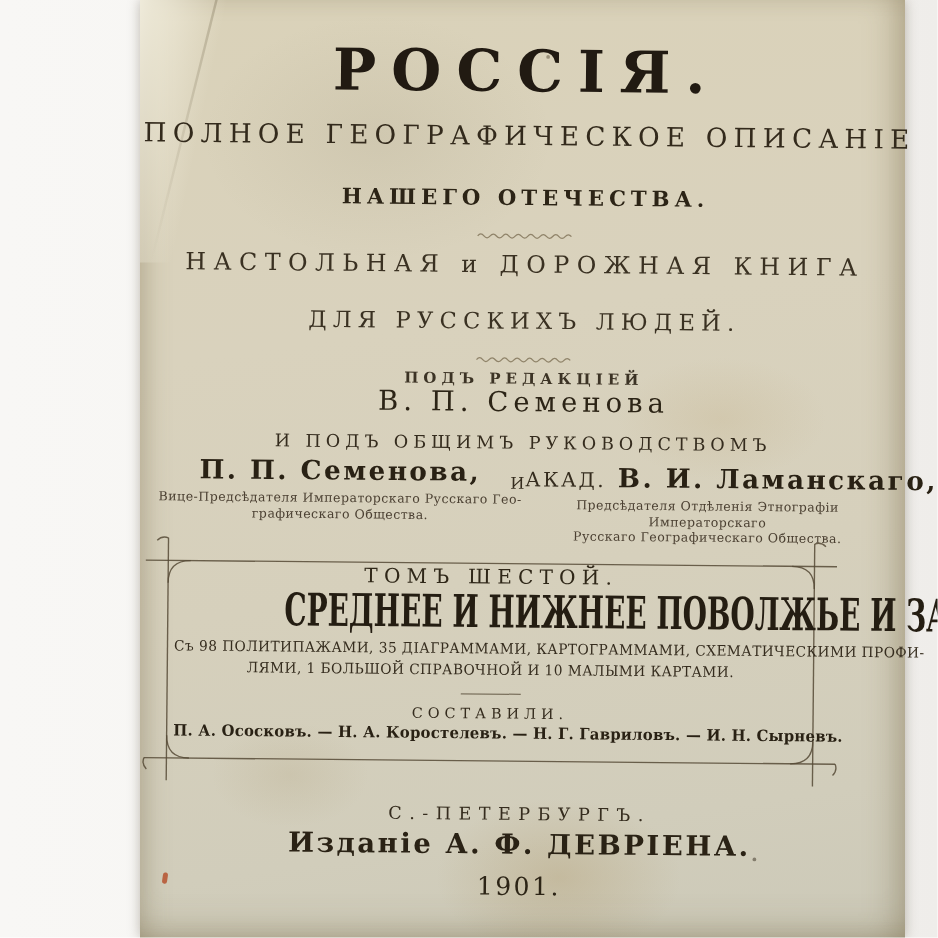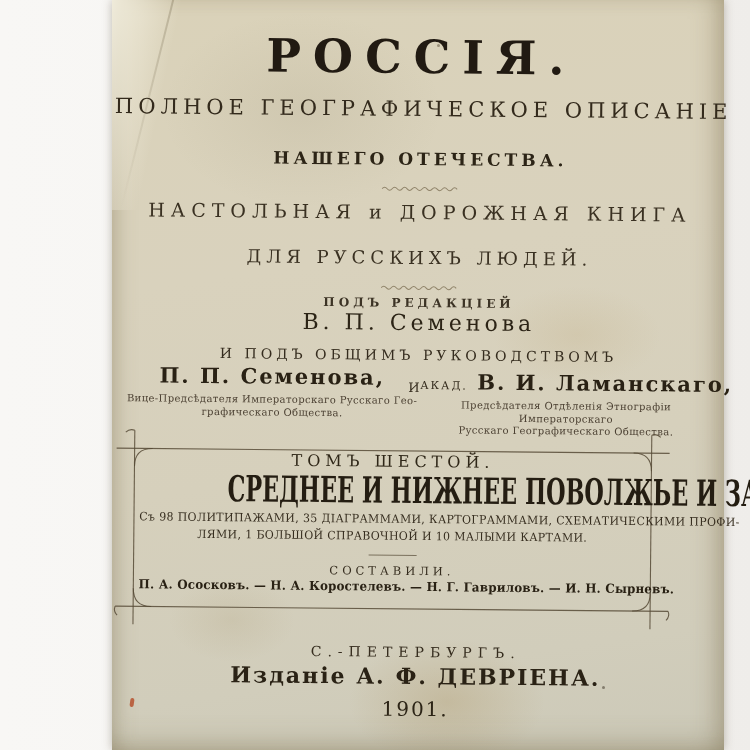--- a/index.html
+++ b/index.html
@@ -43,21 +43,21 @@
   .orn1{top:178px;} .orn2{top:277px;}
   .t-sub1    {top:201px;font-size:19px;letter-spacing:6px;color:#3a3122;}
   .t-sub2    {top:247px;font-size:18px;letter-spacing:5px;color:#3a3122;}
   .t-edlabel {top:296px;font-size:12px;letter-spacing:4px;font-weight:bold;color:#3c3325;}
   .t-edname  {top:310px;font-size:22px;letter-spacing:4px;color:#2c2416;}
   .t-suplab  {top:347px;font-size:14px;letter-spacing:4px;color:#352c1e;}
   .col{position:absolute;text-align:center;}
   .col-left{left:10px;top:365px;width:300px;}
   .col-right{left:308px;top:369px;width:292px;}
   .sup-name{font-size:21px;font-weight:bold;letter-spacing:2px;color:#292114;white-space:nowrap;}
-  .sup-prefix{font-size:11px;letter-spacing:2px;font-weight:normal;color:#352c1e;}
+  .sup-prefix{font-size:16px;letter-spacing:2px;font-weight:normal;color:#352c1e;}
   .sup-cap{margin-top:5px;font-size:10px;line-height:12.5px;letter-spacing:.4px;color:#4c4133;}
   .conj{position:absolute;left:296px;top:380px;font-size:13px;color:#352c1e;}
   
   .volbox{position:absolute;left:15px;top:443px;width:533px;height:174px;text-align:center;}
   .frame{position:absolute;left:-12px;top:-12px;}
   .v-head{position:absolute;top:9px;left:0;width:100%;font-size:16px;letter-spacing:5px;color:#2f2718;white-space:nowrap;}
   .v-title{position:absolute;top:26px;left:0;width:100%;font-size:36px;font-weight:bold;
     transform:scaleX(.62);transform-origin:50% 50%;color:#241d12;white-space:nowrap;}
   .v-cont{position:absolute;top:68px;left:0;width:100%;transform:scaleX(.95);transform-origin:50% 0;
     font-size:11.5px;line-height:17px;letter-spacing:.4px;color:#352c1e;white-space:nowrap;}

